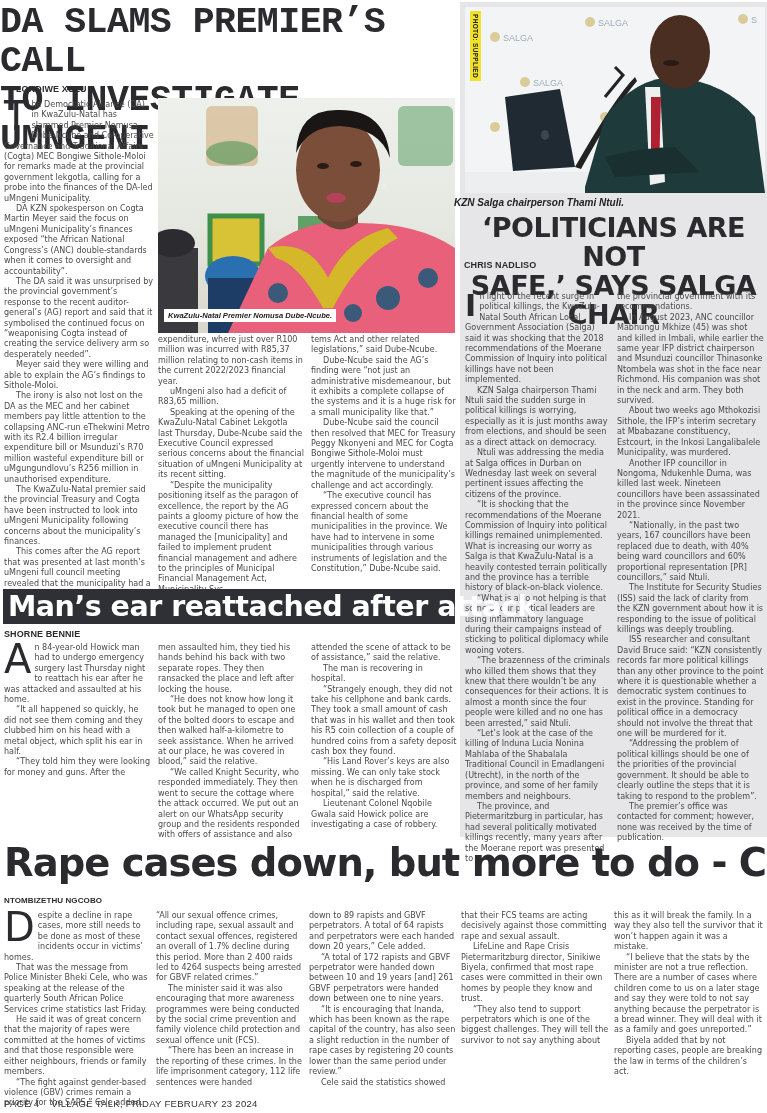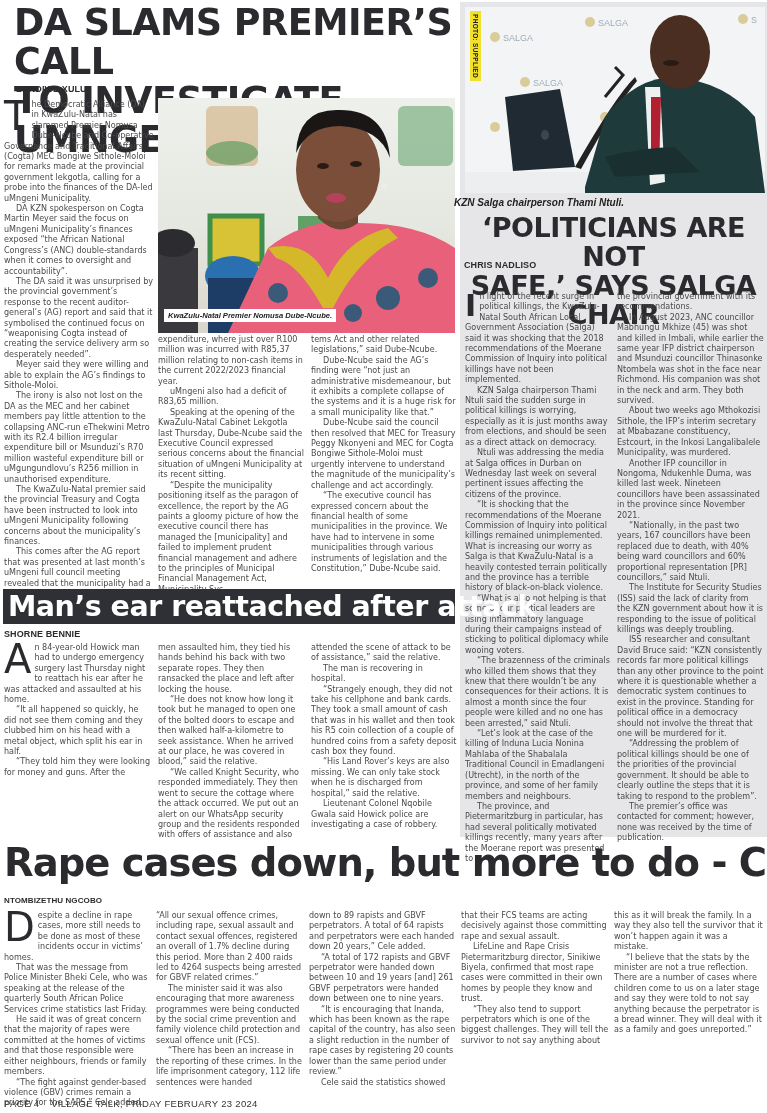--- a/index.html
+++ b/index.html
@@ -16,21 +16,21 @@
   .caption { position: absolute; background: #ffffff; font-family: "Liberation Sans", sans-serif; font-style: italic; font-weight: bold; font-size: 7.6px; color: #222; padding: 2px 4px; }
   .gray-panel { position: absolute; background: #e6e6e8; }
   .photo-credit { position: absolute; background: #f2e12a; color: #222; font-family: "Liberation Sans", sans-serif; font-weight: bold; font-size: 6.5px; writing-mode: vertical-rl; padding: 3px 2px; letter-spacing: 0.3px; }
   .banner { position: absolute; background: #2f3035; color: #fff; }
   .footer { position: absolute; font-family: "Liberation Sans", sans-serif; font-size: 9.5px; color: #333; letter-spacing: 0.3px; }
 </style>
 </head>
 <body>
 
 <div>
-  <div class="abs headline" style="left:14px; top:3px; width:452px; font-size:36.5px; line-height:39px;">
+  <div class="abs headline" style="left:0; top:3px; width:452px; font-size:36.5px; line-height:39px;font-family:Liberation Mono, monospace;">
     <div>DA SLAMS PREMIER’S CALL</div>
     <div>TO INVESTIGATE UMNGENI</div>
   </div>
   <div class="abs byline" style="left:16px; top:84px;">LONDIWE XULU</div>
 
   <div class="abs col" style="left:4px; top:100px; width:150px;">
     <span class="dropcap">T</span>
     <p class="first">he Democratic Alliance (DA) in KwaZulu-Natal has slammed Premier Nomusa Dube-Ncube and Co-operative Governance and Traditional Affairs (Cogta) MEC Bongiwe Sithole-Moloi for remarks made at the provincial government lekgotla, calling for a probe into the finances of the DA-led uMngeni Municipality.</p>
     <p>DA KZN spokesperson on Cogta Martin Meyer said the focus on uMngeni Municipality’s finances exposed “the African National Congress’s (ANC) double-standards when it comes to oversight and accountability”.</p>
     <p>The DA said it was unsurprised by the provincial government’s response to the recent auditor-general’s (AG) report and said that it symbolised the continued focus on “weaponising Cogta instead of creating the service delivery arm so desperately needed”.</p>
@@ -191,15 +191,16 @@
   <p>Cele said the statistics showed</p>
 </div>
 <div class="abs col" style="left:461px; top:911px; width:148px;">
   <p class="first">that their FCS teams are acting decisively against those committing rape and sexual assault.</p>
   <p>LifeLine and Rape Crisis Pietermaritzburg director, Sinikiwe Biyela, confirmed that most rape cases were committed in their own homes by people they know and trust.</p>
   <p>“They also tend to support perpetrators which is one of the biggest challenges. They will tell the survivor to not say anything about</p>
 </div>
 <div class="abs col" style="left:614px; top:911px; width:150px;">
   <p class="first">this as it will break the family. In a way they also tell the survivor that it won’t happen again it was a mistake.</p>
   <p>“I believe that the stats by the minister are not a true reflection. There are a number of cases where children come to us on a later stage and say they were told to not say anything because the perpetrator is a bread winner. They will deal with it as a family and goes unreported.”</p>
+  <p>Biyela added that by not reporting cases, people are breaking the law in terms of the children’s act.</p>
 </div>
 
 <div class="footer" style="left:4px; top:1098px; white-space:pre;">PAGE 4    VILLAGE TALK, FRIDAY FEBRUARY 23 2024</div>
 
 </body></html>

